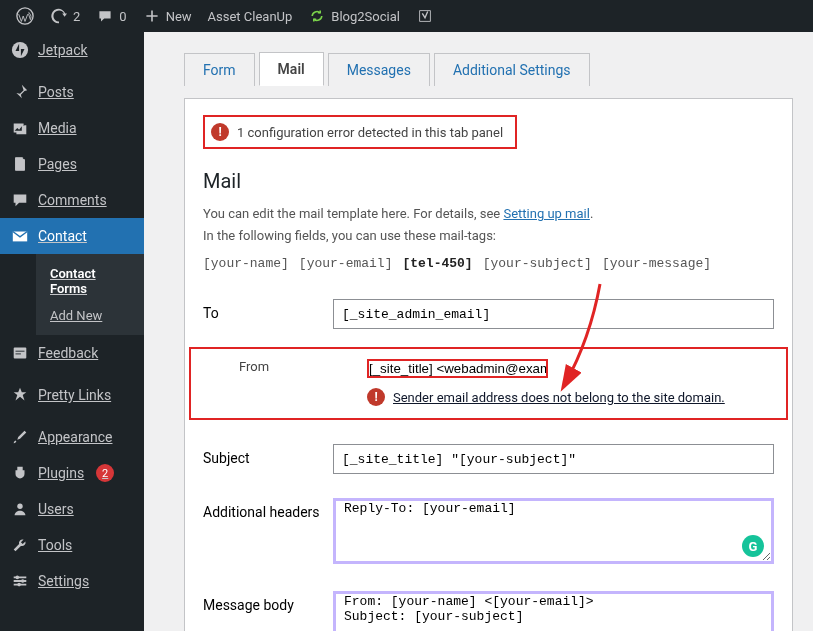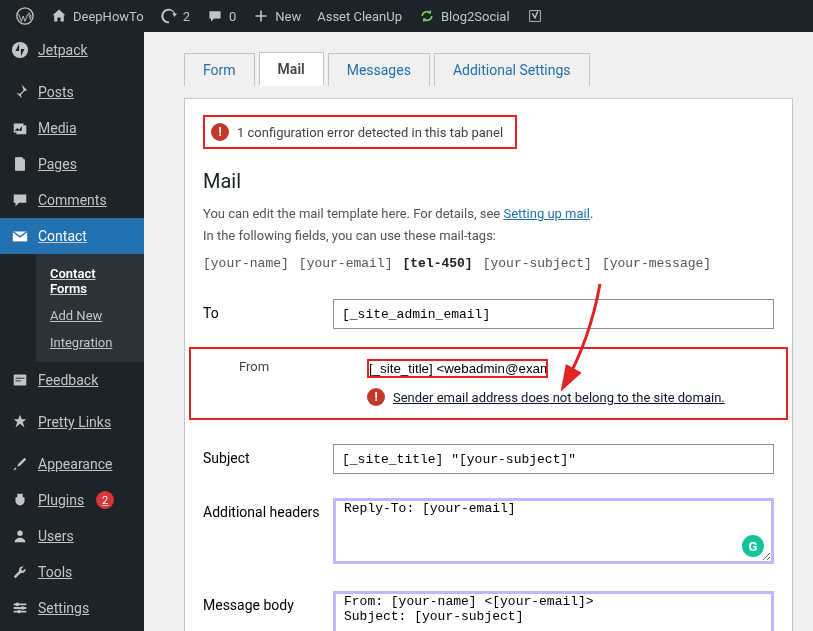--- a/index.html
+++ b/index.html
@@ -62,28 +62,20 @@
       <span class="icon">
         <svg width="18" height="18" viewBox="0 0 20 20" fill="#c3c4c7">
           <circle cx="10" cy="10" r="9" fill="none" stroke="#c3c4c7" stroke-width="1.5"></circle>
           <path d="M3 8l3 8 2-6 2 6 3-8M14 6c1 0 1 1 0 2l2 6c1-2 1-5-1-7" fill="none" stroke="#c3c4c7" stroke-width="1"></path>
         </svg>
       </span>
     </div>
   <div class="item">
       <span class="icon">
         <svg width="16" height="16" viewBox="0 0 20 20" fill="#c3c4c7">
-          <path d="M10 2l8 7h-2v8h-4v-5H8v5H4v-8H2z"></path>
-        </svg>
-      </span>
-      <span>DeepHowTo</span>
-    </div>
-  <div class="item">
-      <span class="icon">
-        <svg width="16" height="16" viewBox="0 0 20 20" fill="#c3c4c7">
           <path d="M10 3a7 7 0 0 1 6.3 4H14l3 4 3-4h-2.1A9 9 0 1 0 10 19v-2a7 7 0 1 1 0-14z"></path>
         </svg>
       </span>
       <span>2</span>
     </div>
   <div class="item">
       <span class="icon">
         <svg width="16" height="16" viewBox="0 0 20 20" fill="#c3c4c7">
           <path d="M3 4h14v9H9l-4 4v-4H3z"></path>
         </svg>
@@ -172,21 +164,20 @@
         <svg width="18" height="18" viewBox="0 0 20 20" fill="#fff">
           <path d="M2 5h16v11H2z" fill="#fff"></path>
           <path d="M2 5l8 6 8-6" fill="none" stroke="#2271b1" stroke-width="1.5"></path>
         </svg>
       </span>
       <span>Contact</span>
     </div>
   <div class="submenu">
     <div class="sub-item current-sub">Contact Forms</div>
     <div class="sub-item">Add New</div>
-    <div class="sub-item">Integration</div>
   </div>
   <div class="menu-item">
       <span class="m-icon">
         <svg width="18" height="18" viewBox="0 0 20 20" fill="#c3c4c7">
           <rect x="3" y="4" width="14" height="12" rx="1"></rect>
           <path d="M5 8h10M5 11h6" stroke="#1d2327"></path>
         </svg>
       </span>
       <span>Feedback</span>
     </div>

